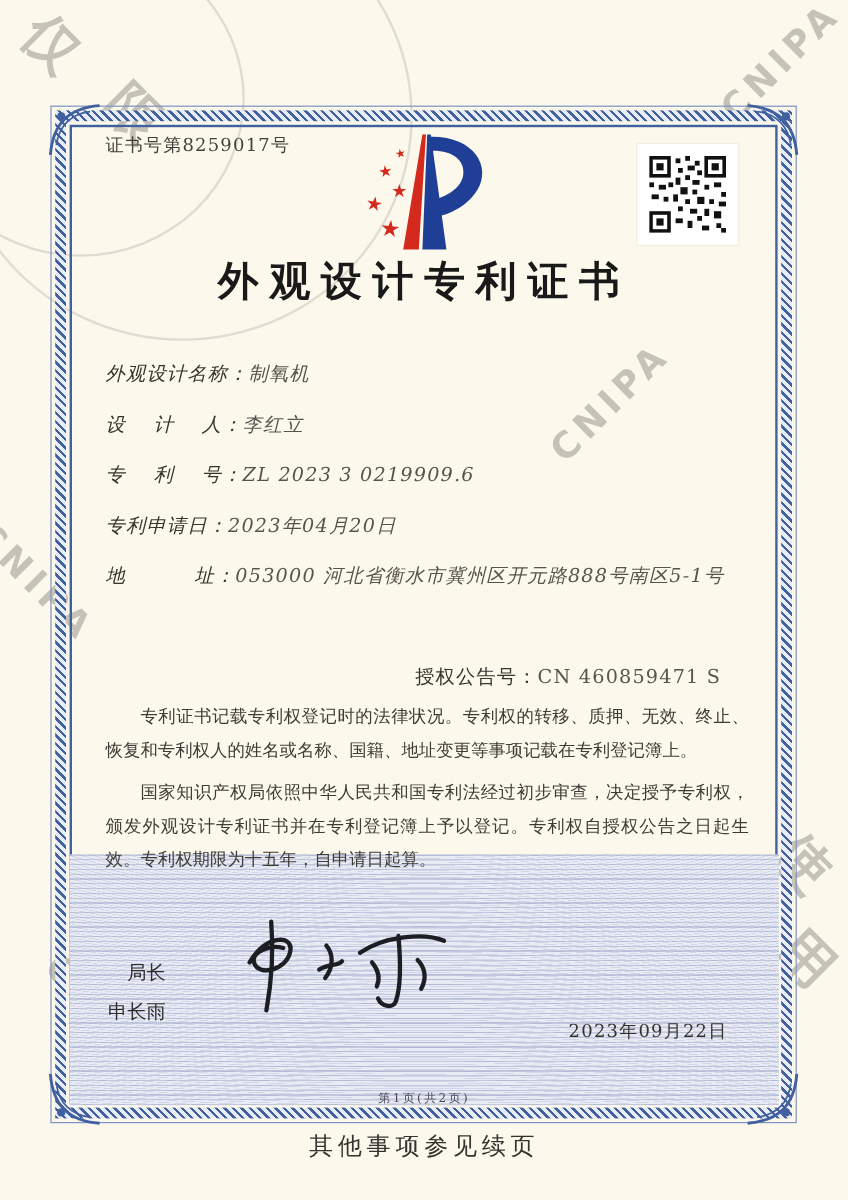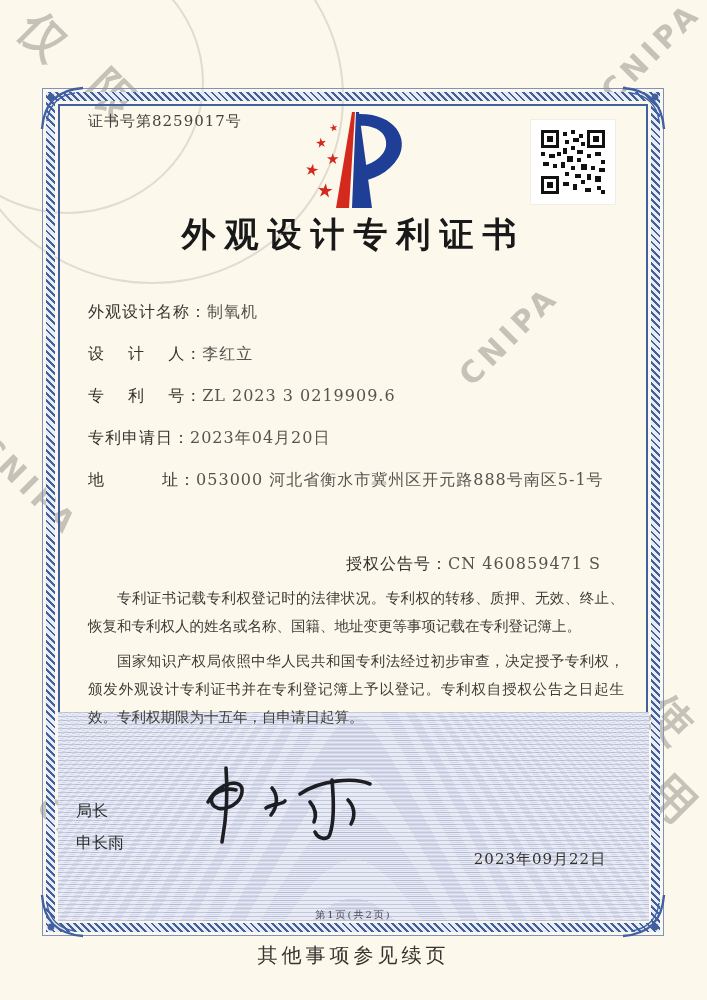--- a/index.html
+++ b/index.html
@@ -26,30 +26,30 @@
           repeating-radial-gradient(ellipse 900px 260px at 50% -80px, rgba(120,132,178,.20) 0 2px, transparent 2px 7px);}
   
   .content{position:absolute;inset:0;z-index:3;}
   .certno{position:absolute;left:88px;top:112px;font-size:15px;letter-spacing:1px;color:#43413c;}
   .logo{position:absolute;left:286px;top:104px;width:136px;height:108px;}
   .qr{position:absolute;left:531px;top:120px;width:84px;height:84px;background:#fff;
       display:flex;align-items:center;justify-content:center;box-shadow:0 0 0 1px rgba(0,0,0,.04);}
   .title{position:absolute;left:0;top:212px;width:707px;text-align:center;font-size:34px;
          font-weight:bold;letter-spacing:9px;color:#191919;}
   .fields{position:absolute;left:88px;top:291px;width:540px;font-size:16px;}
-  .frow{height:42px;line-height:42px;white-space:nowrap;}
+  .frow{height:42px;line-height:42px;white-space:nowrap;font-style:italic;}
   .flabel{color:#36342f;letter-spacing:1px;}
   .fvalue{color:#56544e;letter-spacing:1px;}
   .grantrow{position:absolute;left:88px;top:543px;width:540px;height:42px;line-height:42px;font-size:16px;white-space:nowrap;}
   .grantno{position:absolute;left:258px;top:0;}
   .paras{position:absolute;left:88px;top:584px;width:536px;font-size:14.5px;line-height:1.95;
          color:#3e3c36;text-align:justify;}
   .paras p{margin:0 0 6px 0;text-indent:2em;}
-  .signer{position:absolute;left:76px;top:795px;font-size:16px;line-height:32px;color:#2c2c2c;
-          font-family:"DejaVu Sans","Liberation Sans",sans-serif;}
+  .signer{position:absolute;left:90px;top:795px;font-size:16px;line-height:32px;color:#2c2c2c;
+          font-family:"DejaVu Sans","Liberation Sans",sans-serif;text-align:right;}
   .signature{position:absolute;left:188px;top:762px;width:210px;height:88px;}
   .issue-date{position:absolute;left:430px;top:850px;width:220px;text-align:center;font-size:15px;color:#33312c;letter-spacing:1px;}
   .pageinfo{position:absolute;left:0;top:908px;width:707px;text-align:center;font-size:10px;color:#4a4a55;letter-spacing:2px;}
   .footnote{position:absolute;left:0;top:942px;width:707px;text-align:center;font-size:20px;color:#35332e;letter-spacing:4px;}
 </style>
 </head>
 <body>
 
 <div class="page">
 

